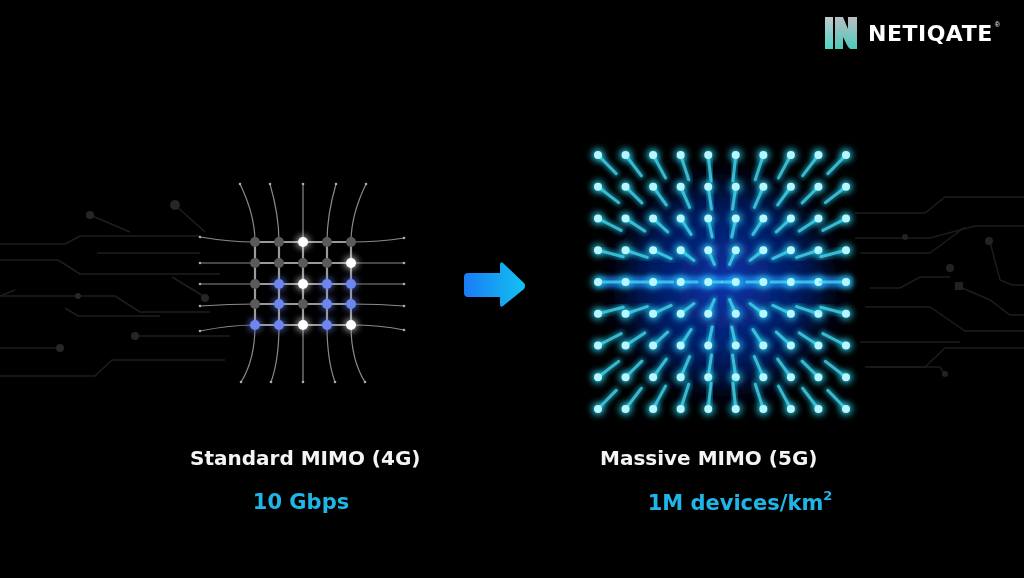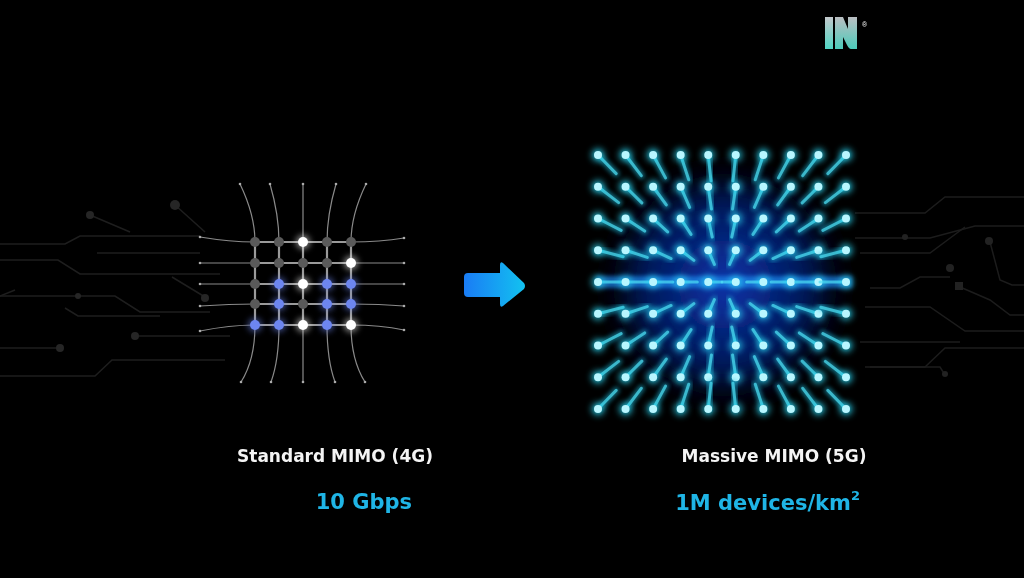--- a/index.html
+++ b/index.html
@@ -14,26 +14,26 @@
     position: absolute; left: 824px; top: 14px; height: 38px;
     display: flex; align-items: center; gap: 8px;
   }
   .logo-mark { width: 36px; height: 36px; }
   .logo-text {
     color: #fff; font-weight: 700; font-size: 22px; letter-spacing: 0.5px;
     font-family: "DejaVu Sans", sans-serif;
   }
   .logo-reg { color: #fff; font-size: 7px; position: relative; top: -9px; margin-left: -6px; }
   .label-title {
-    position: absolute; color: #f4f4f4; font-size: 17px; font-weight: 700;
-    font-family: "DejaVu Sans", sans-serif; text-align: center; white-space: nowrap; margin-left: 34px;
+    position: absolute; color: #f4f4f4; font-size: 20px; font-weight: 700;
+    font-family: "DejaVu Sans", sans-serif; white-space: nowrap;
   }
   .label-value {
     position: absolute; color: #1fb5e6; font-size: 21px; font-weight: 700;
-    font-family: "DejaVu Sans", sans-serif; text-align: right; white-space: nowrap;
+    font-family: "DejaVu Sans", sans-serif; text-align: center; white-space: nowrap;
   }
   .label-value sup { font-size: 13px; position: relative; top: -2px; }
 </style>
 </head>
 <body>
 
 <svg class="canvas" viewBox="0 0 1024 578" xmlns="http://www.w3.org/2000/svg">
   <defs>
     <filter id="blurSoft" x="-50%" y="-50%" width="200%" height="200%">
         <feGaussianBlur stdDeviation="2.2"></feGaussianBlur>
@@ -566,20 +566,21 @@
   <svg class="logo-mark" viewBox="0 0 36 36">
     <defs>
       <linearGradient id="nGrad" x1="0" y1="0" x2="0" y2="1">
         <stop offset="0" stop-color="#c4c8cc"></stop>
         <stop offset="1" stop-color="#4fd6c4"></stop>
       </linearGradient>
     </defs>
     <rect x="1" y="2" width="8" height="32" fill="url(#nGrad)"></rect>
     <path d="M11 2 H19 L24 14 V2 H33 V34 H27 Q25 34 23 30 L19 22 V34 H11 Z" fill="url(#nGrad)" opacity="0.95"></path>
   </svg>
+  <span class="logo-text">NETIQATE</span>
   <span class="logo-reg">®</span>
 </div>
 
 <div class="label-title" style="left:190px; top:446px; width:222px;">Standard MIMO (4G)</div>
 <div class="label-value" style="left:190px; top:490px; width:222px;">10 Gbps</div>
 
-<div class="label-title" style="left:620px; top:446px; width:240px;">Massive MIMO (5G)</div>
+<div class="label-title" style="left:600px; top:446px; width:240px;">Massive MIMO (5G)</div>
 <div class="label-value" style="left:620px; top:490px; width:240px;"><span>1M devices/km</span><sup>2</sup></div>
 
 </body></html>

